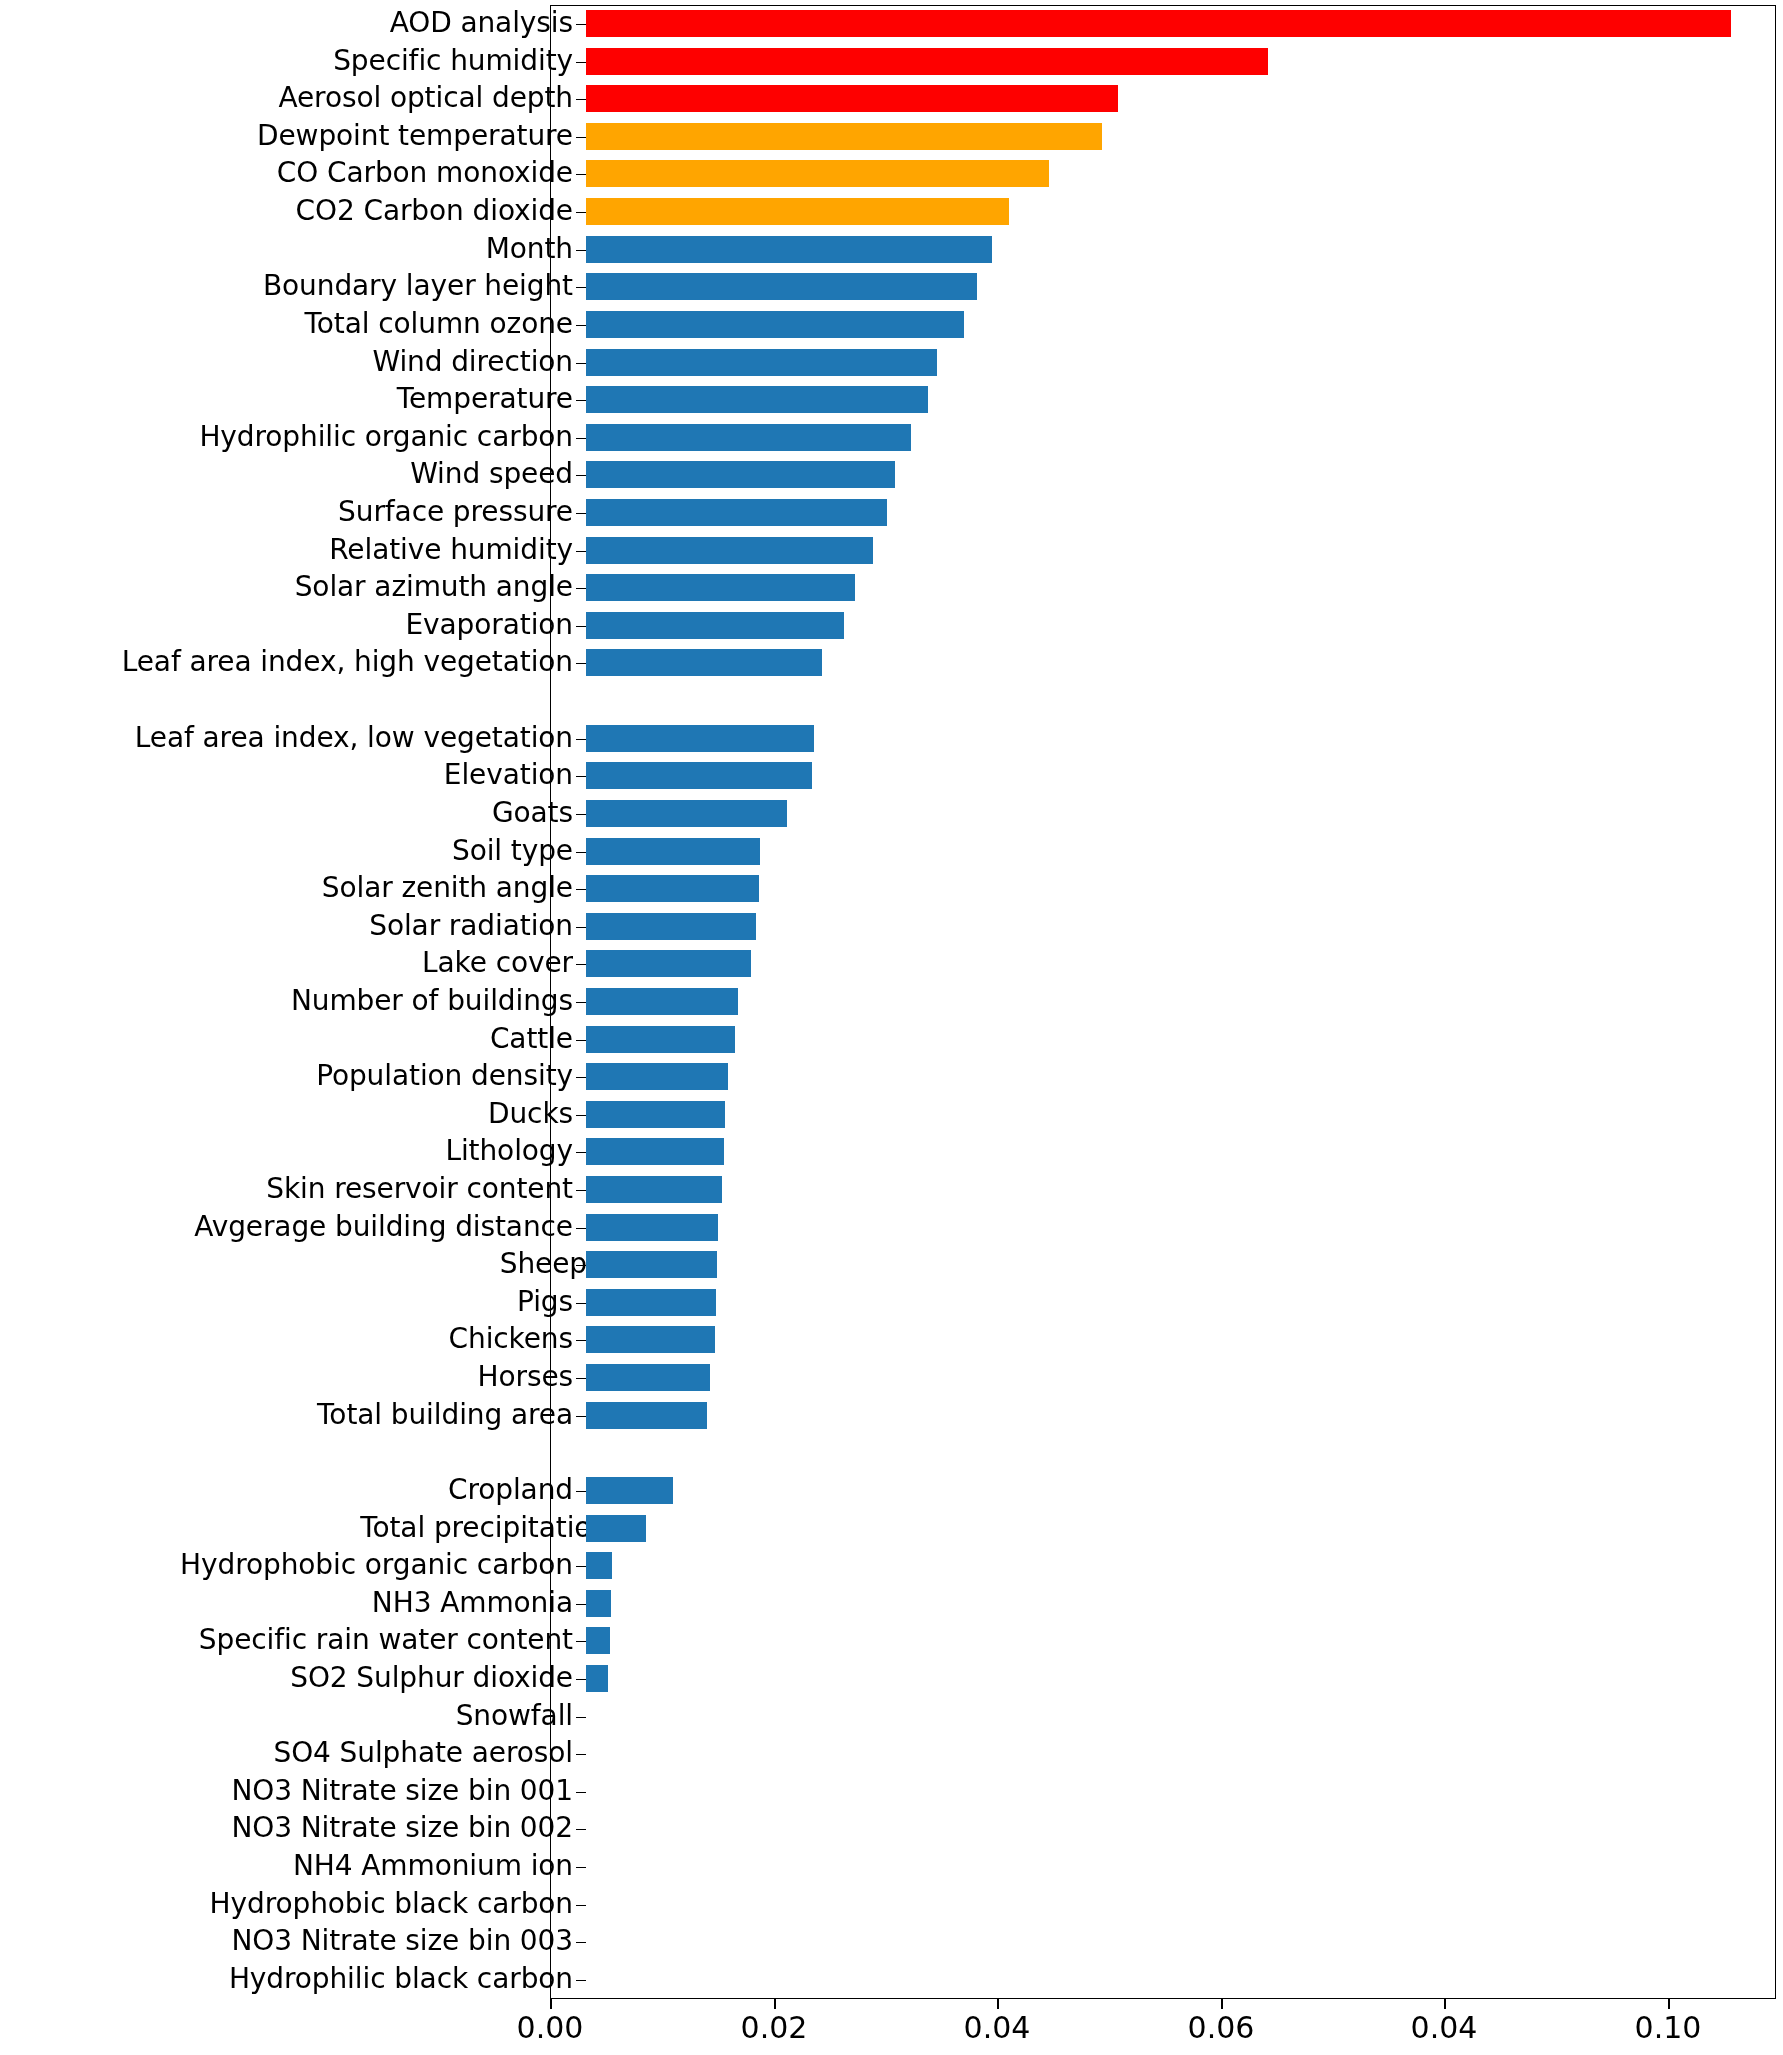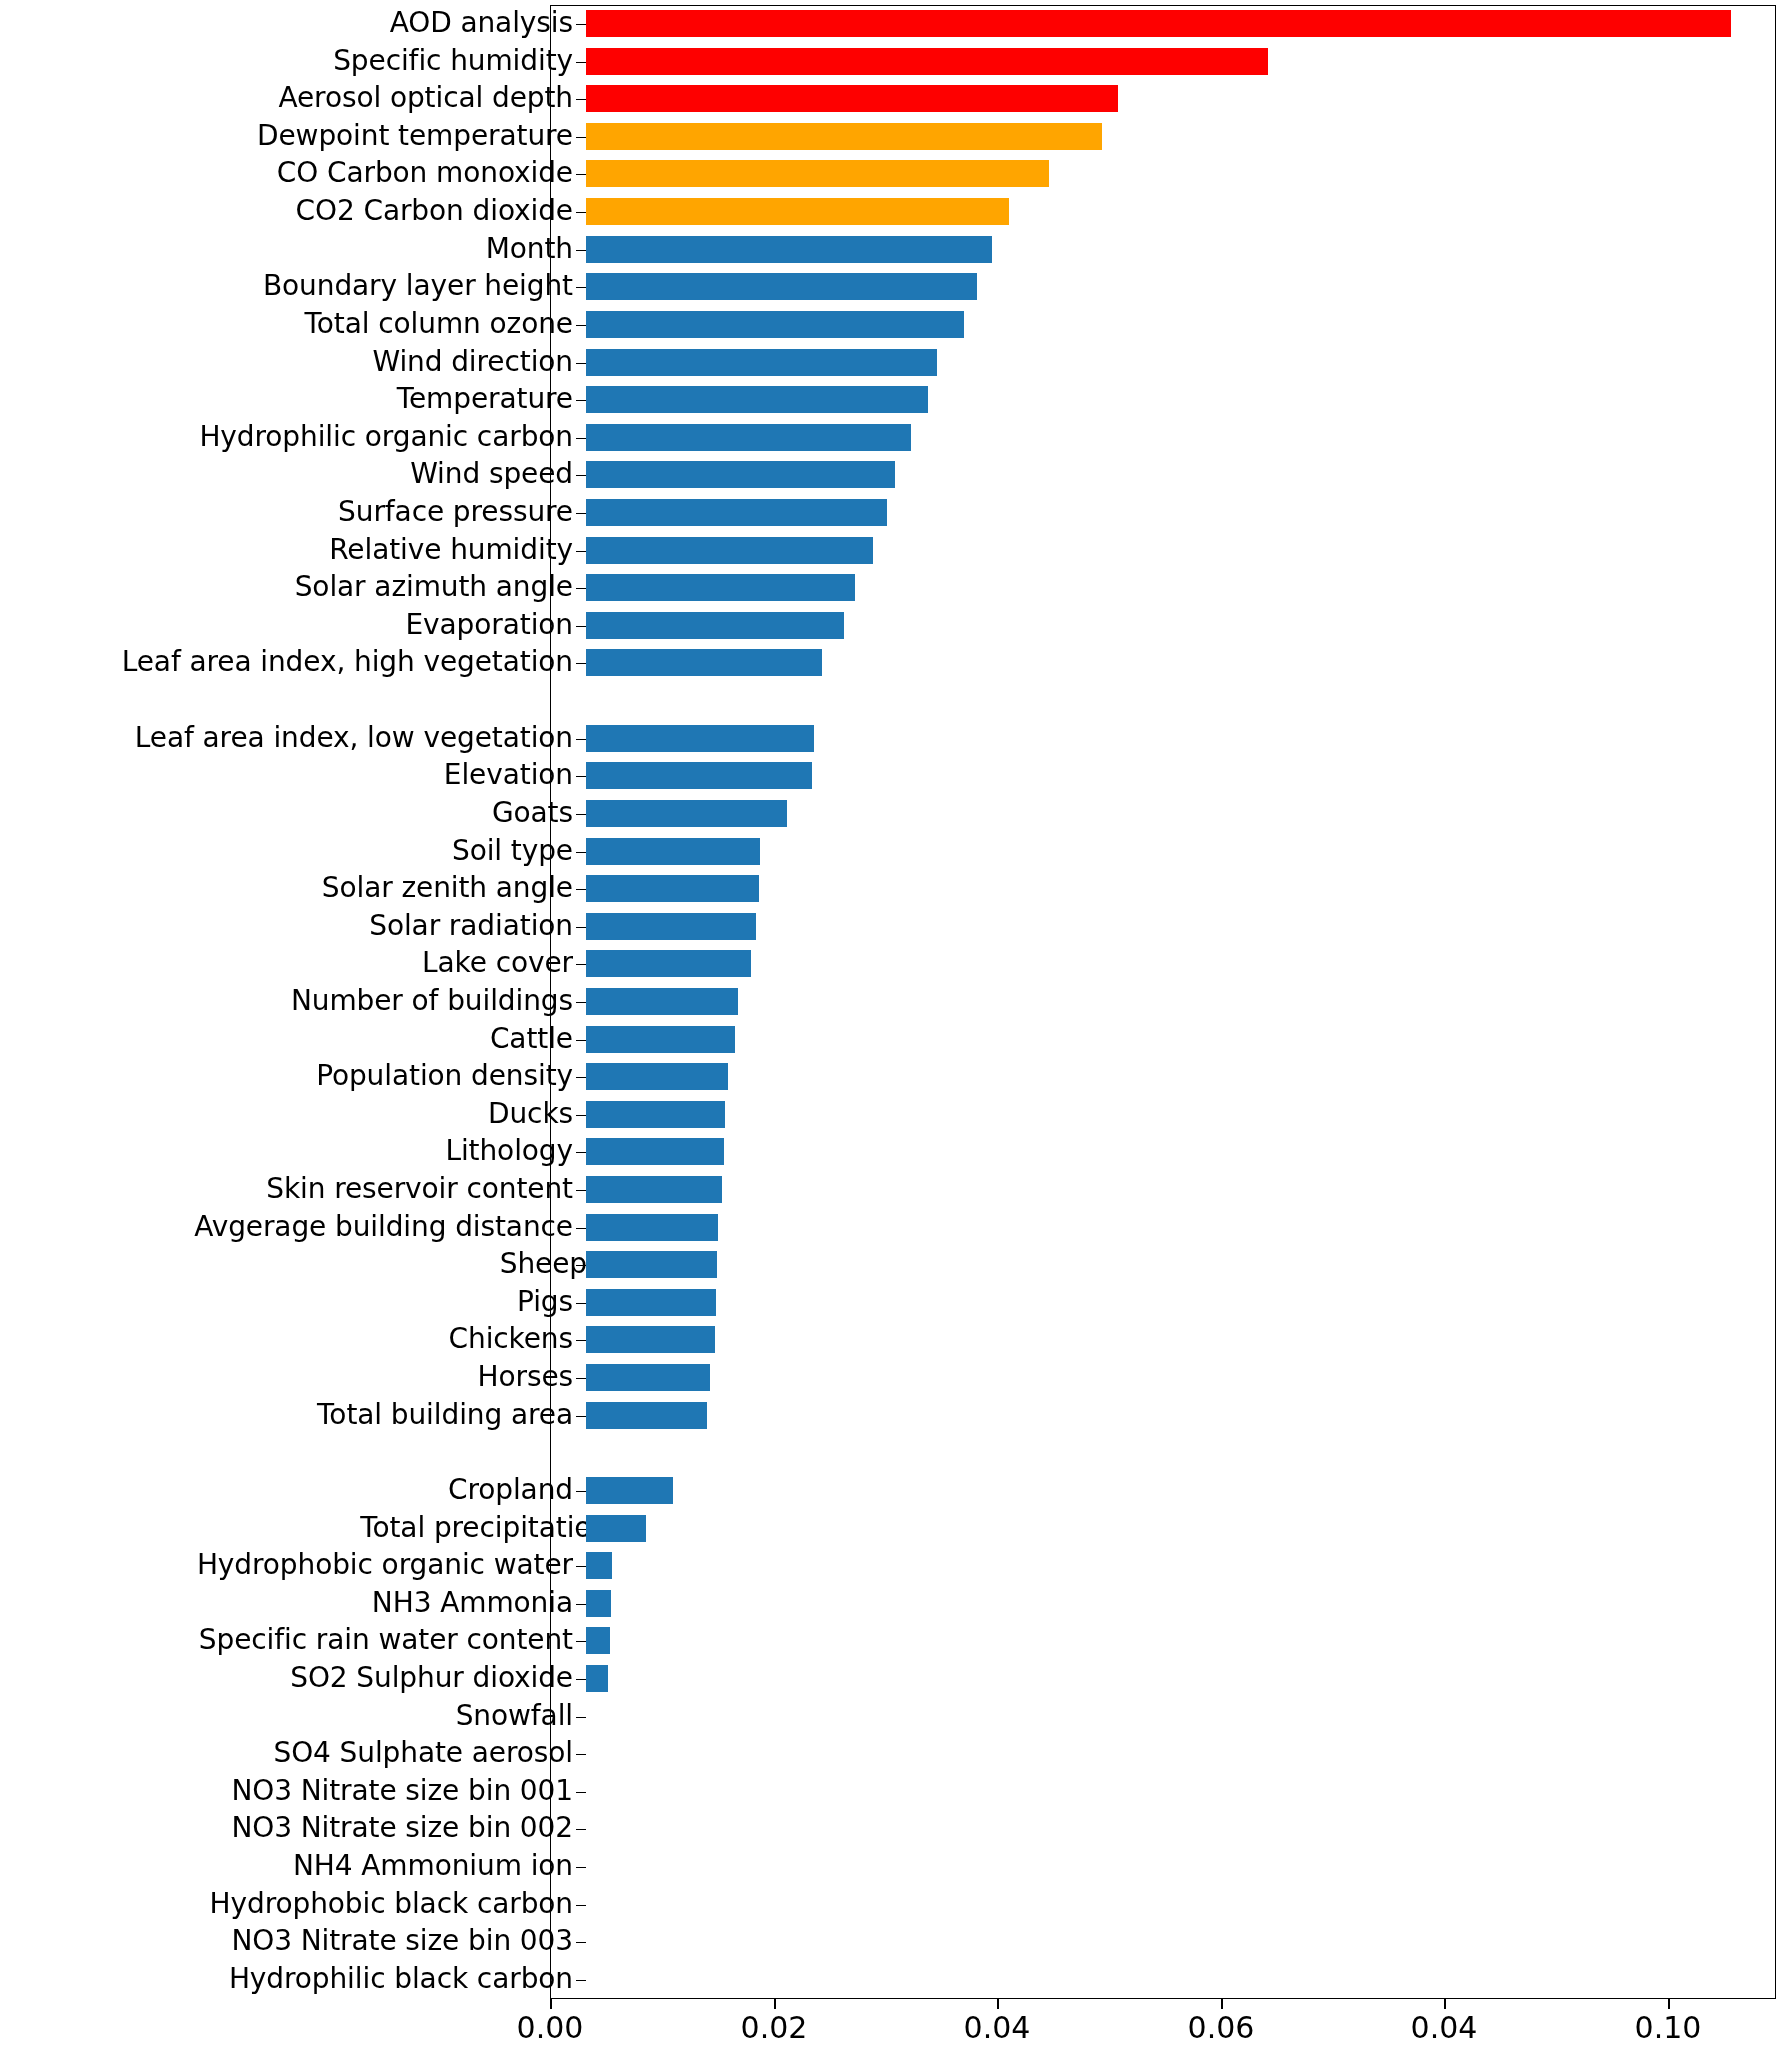--- a/index.html
+++ b/index.html
@@ -295,21 +295,21 @@
         <div class="tick-label" style="top: 3.9px;">Cropland</div>
         <div class="tick-mark" style="top: 18.3px;"></div>
         <div class="bar" title="Cropland: 0.0078" style="width: 87px; height: 27px; top: 5.2px; background: rgb(31, 119, 180);"></div>
       </div>
       <div class="row" style="top: 1505px; height: 38px; padding-left: 36px;">
         <div class="tick-label" style="top: 3.9px;">Total precipitation</div>
         <div class="tick-mark" style="top: 18.3px;"></div>
         <div class="bar" title="Total precipitation: 0.0054" style="width: 60px; height: 27px; top: 5.2px; background: rgb(31, 119, 180);"></div>
       </div>
       <div class="row" style="top: 1542px; height: 38px;">
-        <div class="tick-label" style="top: 3.9px;">Hydrophobic organic water</div>
+        <div class="tick-label" style="top: 3.9px;">Hydrophobic organic carbon</div>
         <div class="tick-mark" style="top: 18.3px;"></div>
         <div class="bar" title="Hydrophobic organic carbon: 0.0023" style="width: 26px; height: 27px; top: 5.2px; background: rgb(31, 119, 180);"></div>
       </div>
       <div class="row" style="top: 1580px; height: 38px;">
         <div class="tick-label" style="top: 3.9px;">NH3 Ammonia</div>
         <div class="tick-mark" style="top: 18.3px;"></div>
         <div class="bar" title="NH3 Ammonia: 0.0022" style="width: 24.6px; height: 27px; top: 5.2px; background: rgb(31, 119, 180);"></div>
       </div>
       <div class="row" style="top: 1617px; height: 38px;">
         <div class="tick-label" style="top: 3.9px;">Specific rain water content</div>

